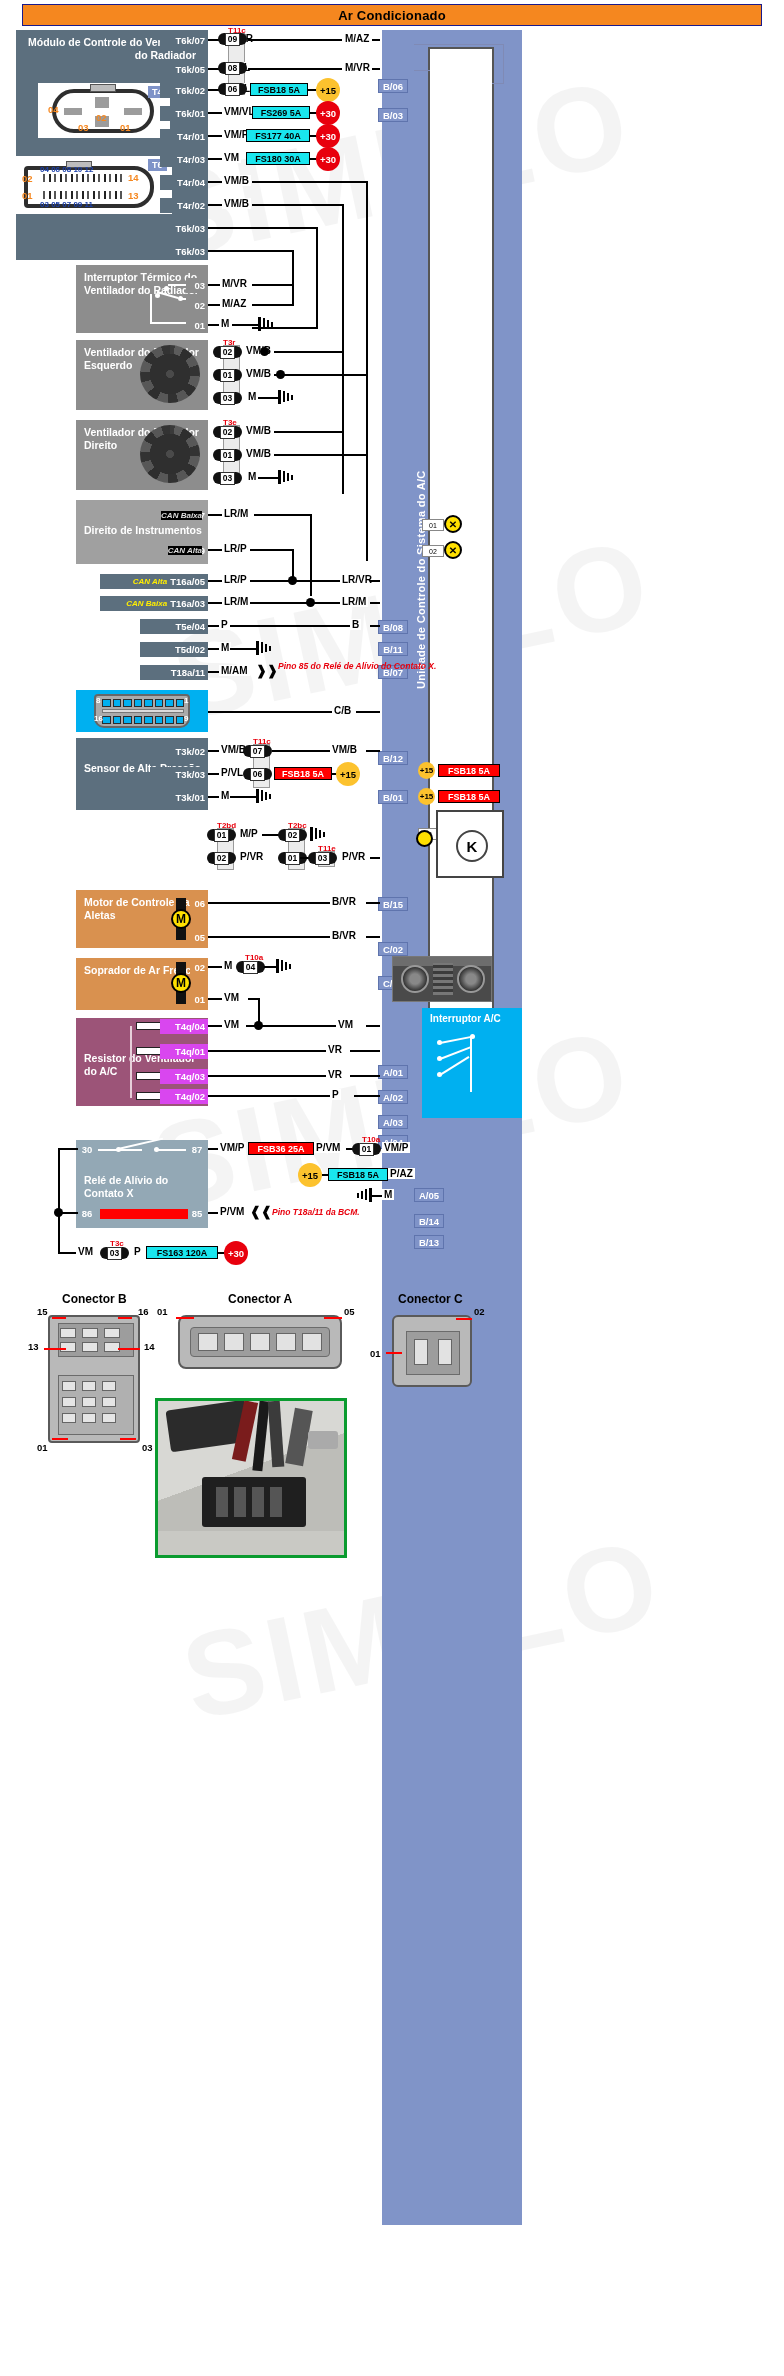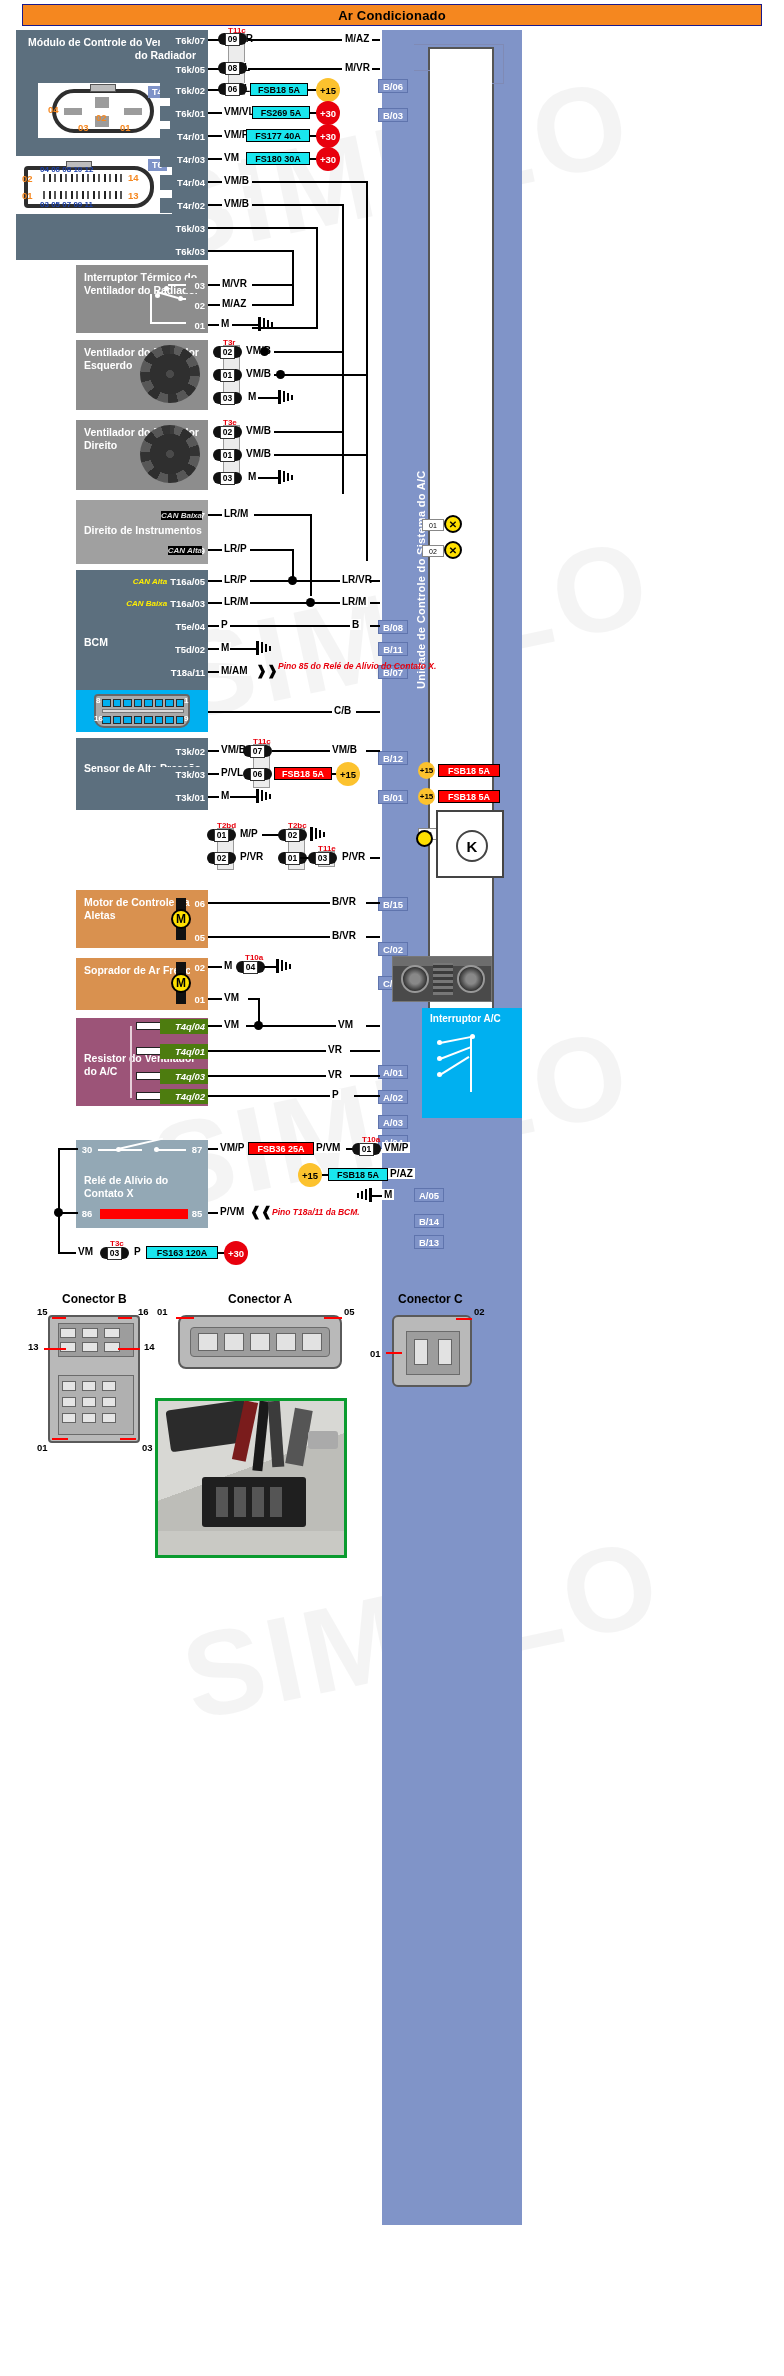--- a/index.html
+++ b/index.html
@@ -63,21 +63,21 @@
   .pin {
     position:absolute; height:15px;
     background:#5c6f7e; color:#ffffff;
     font-size:9.5px; font-weight:bold;
     display:flex; align-items:center; justify-content:flex-end;
     padding-right:3px; white-space:nowrap;
   }
   .pin.light { background:#8d8d8d; }
   .pin.graym { background:#a0a0a0; }
   .pin.orange{ background:#d9914f; }
-  .pin.purple{ background:#4d7c0f;font-style:italic; }
+  .pin.purple{ background:#d946ef; }
 
   
   .canlbl { font-style:italic; font-weight:bold; font-size:8px; margin-right:3px; }
   .canlbl.y { color:#ffee00; }
   .canlbl.w { color:#dddddd; }
 
   
   .w  { position:absolute; background:#000; }
   .wh { height:2px; }
   .wv { width:2px; }
@@ -482,23 +482,20 @@
 
   <div class="pin graym" style="left:100px; top:543px; width:108px;">
     <span class="canlbl w">CAN Alta</span>
     <span>T32a/09</span>
   </div>
   <div class="w wh" style="left:208px; top:549px; width:16px;"></div>
   <div class="wc" style="left:222px; top:543px;">LR/P</div>
   <div class="w wh" style="left:250px; top:549px; width:44px;"></div>
   <div class="w wv" style="left:292px; top:549px; height:32px;"></div>
 
-  <div class="blk dark" style="left:76px; top:570px; width:132px; height:132px;">
-    <div style="position:absolute; left:8px; top:66px;">BCM</div>
-  </div>
 
   <div class="pin" style="left:100px; top:574px; width:108px;">
     <span class="canlbl y">CAN Alta</span>
     <span>T16a/05</span>
   </div>
   <div class="w wh" style="left:208px; top:580px; width:16px;"></div>
   <div class="wc" style="left:222px; top:574px;">LR/P</div>
   <div class="w wh" style="left:250px; top:580px; width:92px;"></div>
   <div class="dot" style="left:288px; top:576px;"></div>
   <div class="wc" style="left:340px; top:574px;">LR/VR</div>

